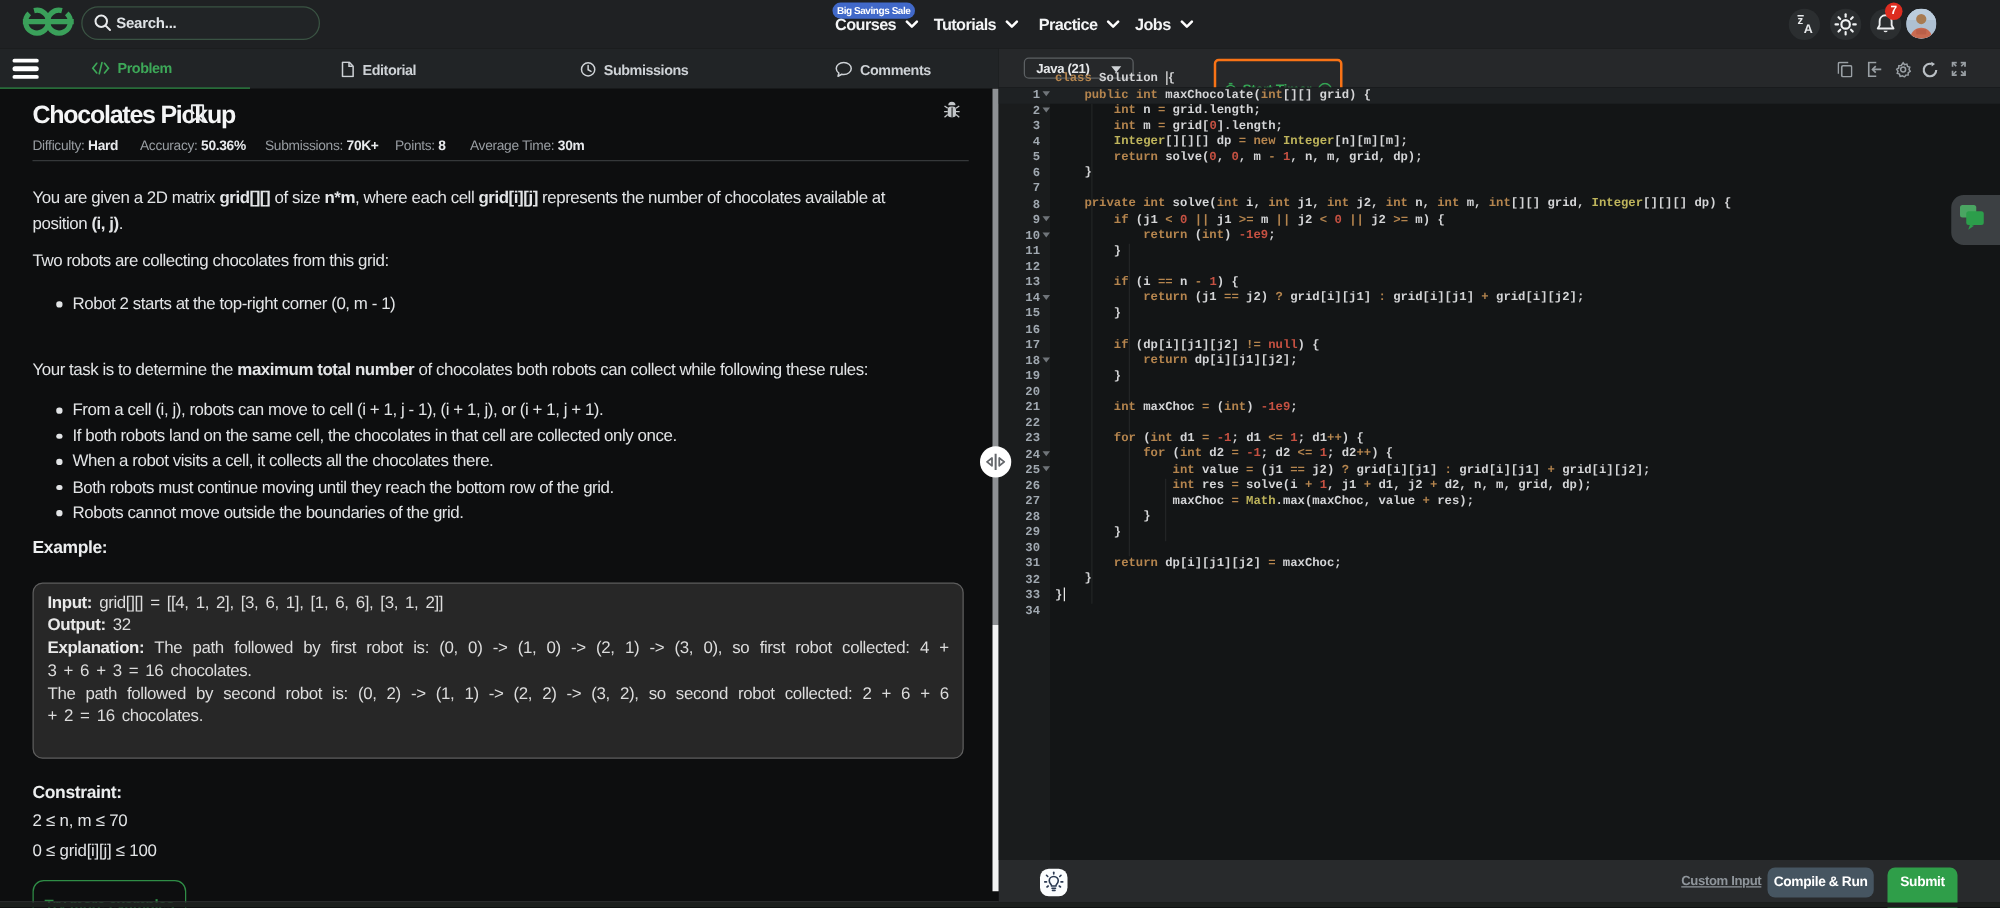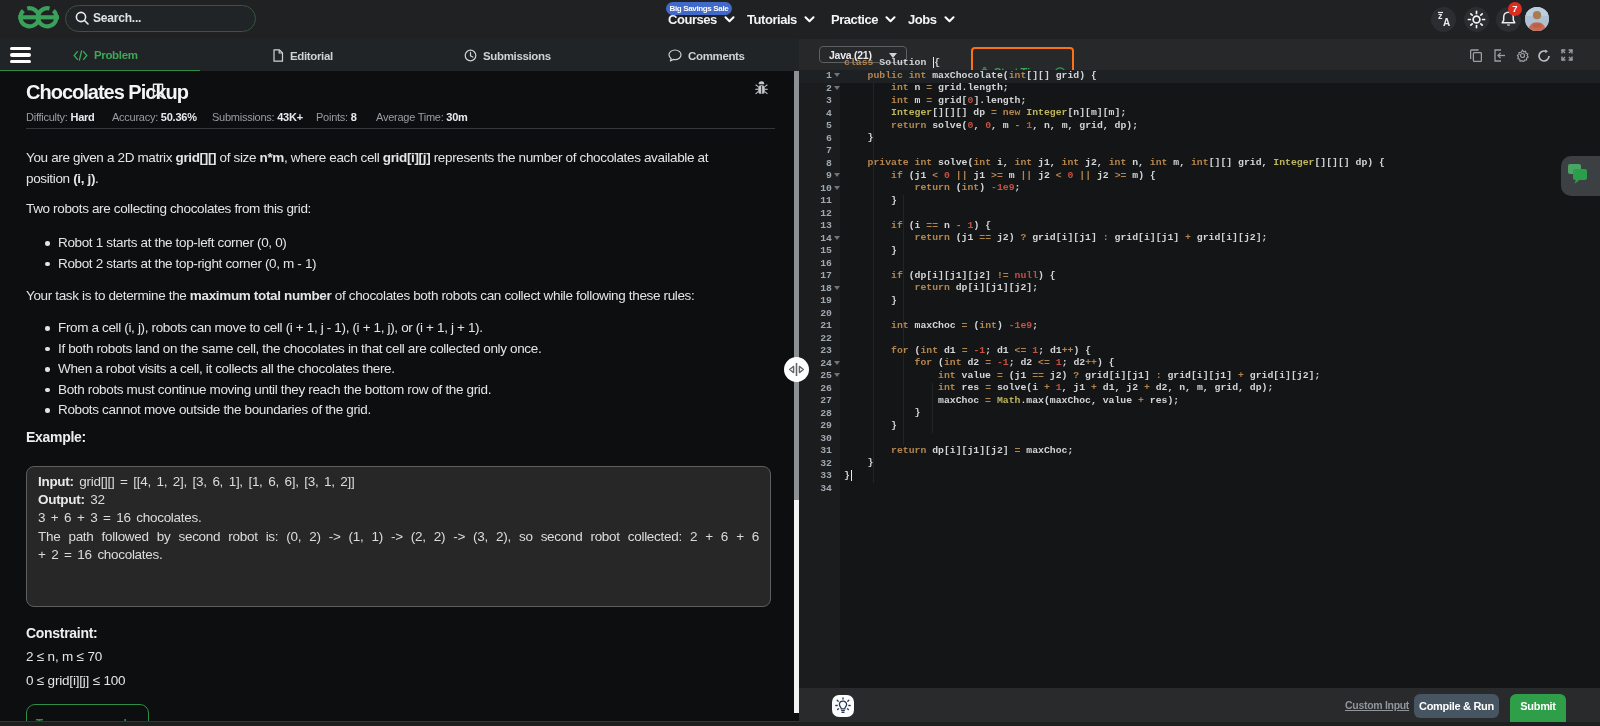--- a/index.html
+++ b/index.html
@@ -206,42 +206,42 @@
         <line x1="3.2" y1="9.3" x2="0.3" y2="9.3"></line>
         <line x1="3.2" y1="11.6" x2="0.6" y2="13.8"></line>
         <line x1="9.8" y1="6.6" x2="12.4" y2="4.8"></line>
         <line x1="9.8" y1="9.3" x2="12.7" y2="9.3"></line>
         <line x1="9.8" y1="11.6" x2="12.4" y2="13.8"></line>
       </g>
     </g>
   </svg>
 <div class="stat" style="left:26px">Difficulty: <b>Hard</b></div>
 <div class="stat" style="left:112px">Accuracy: <b>50.36%</b></div>
-<div class="stat" style="left:212px">Submissions: <b>43K+</b></div>
+<div class="stat" style="left:212px">Submissions: <b>70K+</b></div>
 <div class="stat" style="left:316px">Points: <b>8</b></div>
 <div class="stat" style="left:376px">Average Time: <b>30m</b></div>
 <div id="hr1"></div>
 <div class="para" style="top:148px">You are given a 2D matrix <b>grid[][]</b> of size <b>n*m</b>, where each cell <b>grid[i][j]</b> represents the number of chocolates available at<br>position <b>(i, j)</b>.</div>
 <div class="para" style="top:199px">Two robots are collecting chocolates from this grid:</div>
 <div class="blist" style="top:233px">
- <div>Robot 1 starts at the top-left corner (0, 0)</div>
  <div>Robot 2 starts at the top-right corner (0, m - 1)</div>
 </div>
 <div class="para" style="top:286px">Your task is to determine the <b>maximum total number</b> of chocolates both robots can collect while following these rules:</div>
 <div class="blist" style="top:318px">
  <div>From a cell (i, j), robots can move to cell (i + 1, j - 1), (i + 1, j), or (i + 1, j + 1).</div>
  <div>If both robots land on the same cell, the chocolates in that cell are collected only once.</div>
  <div>When a robot visits a cell, it collects all the chocolates there.</div>
  <div>Both robots must continue moving until they reach the bottom row of the grid.</div>
  <div>Robots cannot move outside the boundaries of the grid.</div>
 </div>
 <div class="bh" style="top:429px">Example:</div>
 <div id="exbox">
     <div><b>Input:</b> grid[][] = [[4, 1, 2], [3, 6, 1], [1, 6, 6], [3, 1, 2]]</div>
 <div><b>Output:</b> 32</div>
+<div class="j"><b>Explanation:</b> The path followed by first robot is: (0, 0) -&gt; (1, 0) -&gt; (2, 1) -&gt; (3, 0), so first robot collected: 4 +</div>
 <div>3 + 6 + 3 = 16 chocolates.</div>
 <div class="j">The path followed by second robot is: (0, 2) -&gt; (1, 1) -&gt; (2, 2) -&gt; (3, 2), so second robot collected: 2 + 6 + 6</div>
 <div>+ 2 = 16 chocolates.</div>
   </div>
 <div class="bh" style="top:625px">Constraint:</div>
 <div class="cons" style="top:649px">2 ≤ n, m ≤ 70</div>
 <div class="cons" style="top:673px">0 ≤ grid[i][j] ≤ 100</div>
 <div id="trybtn">Try more examples</div>
 
 <div id="split">

